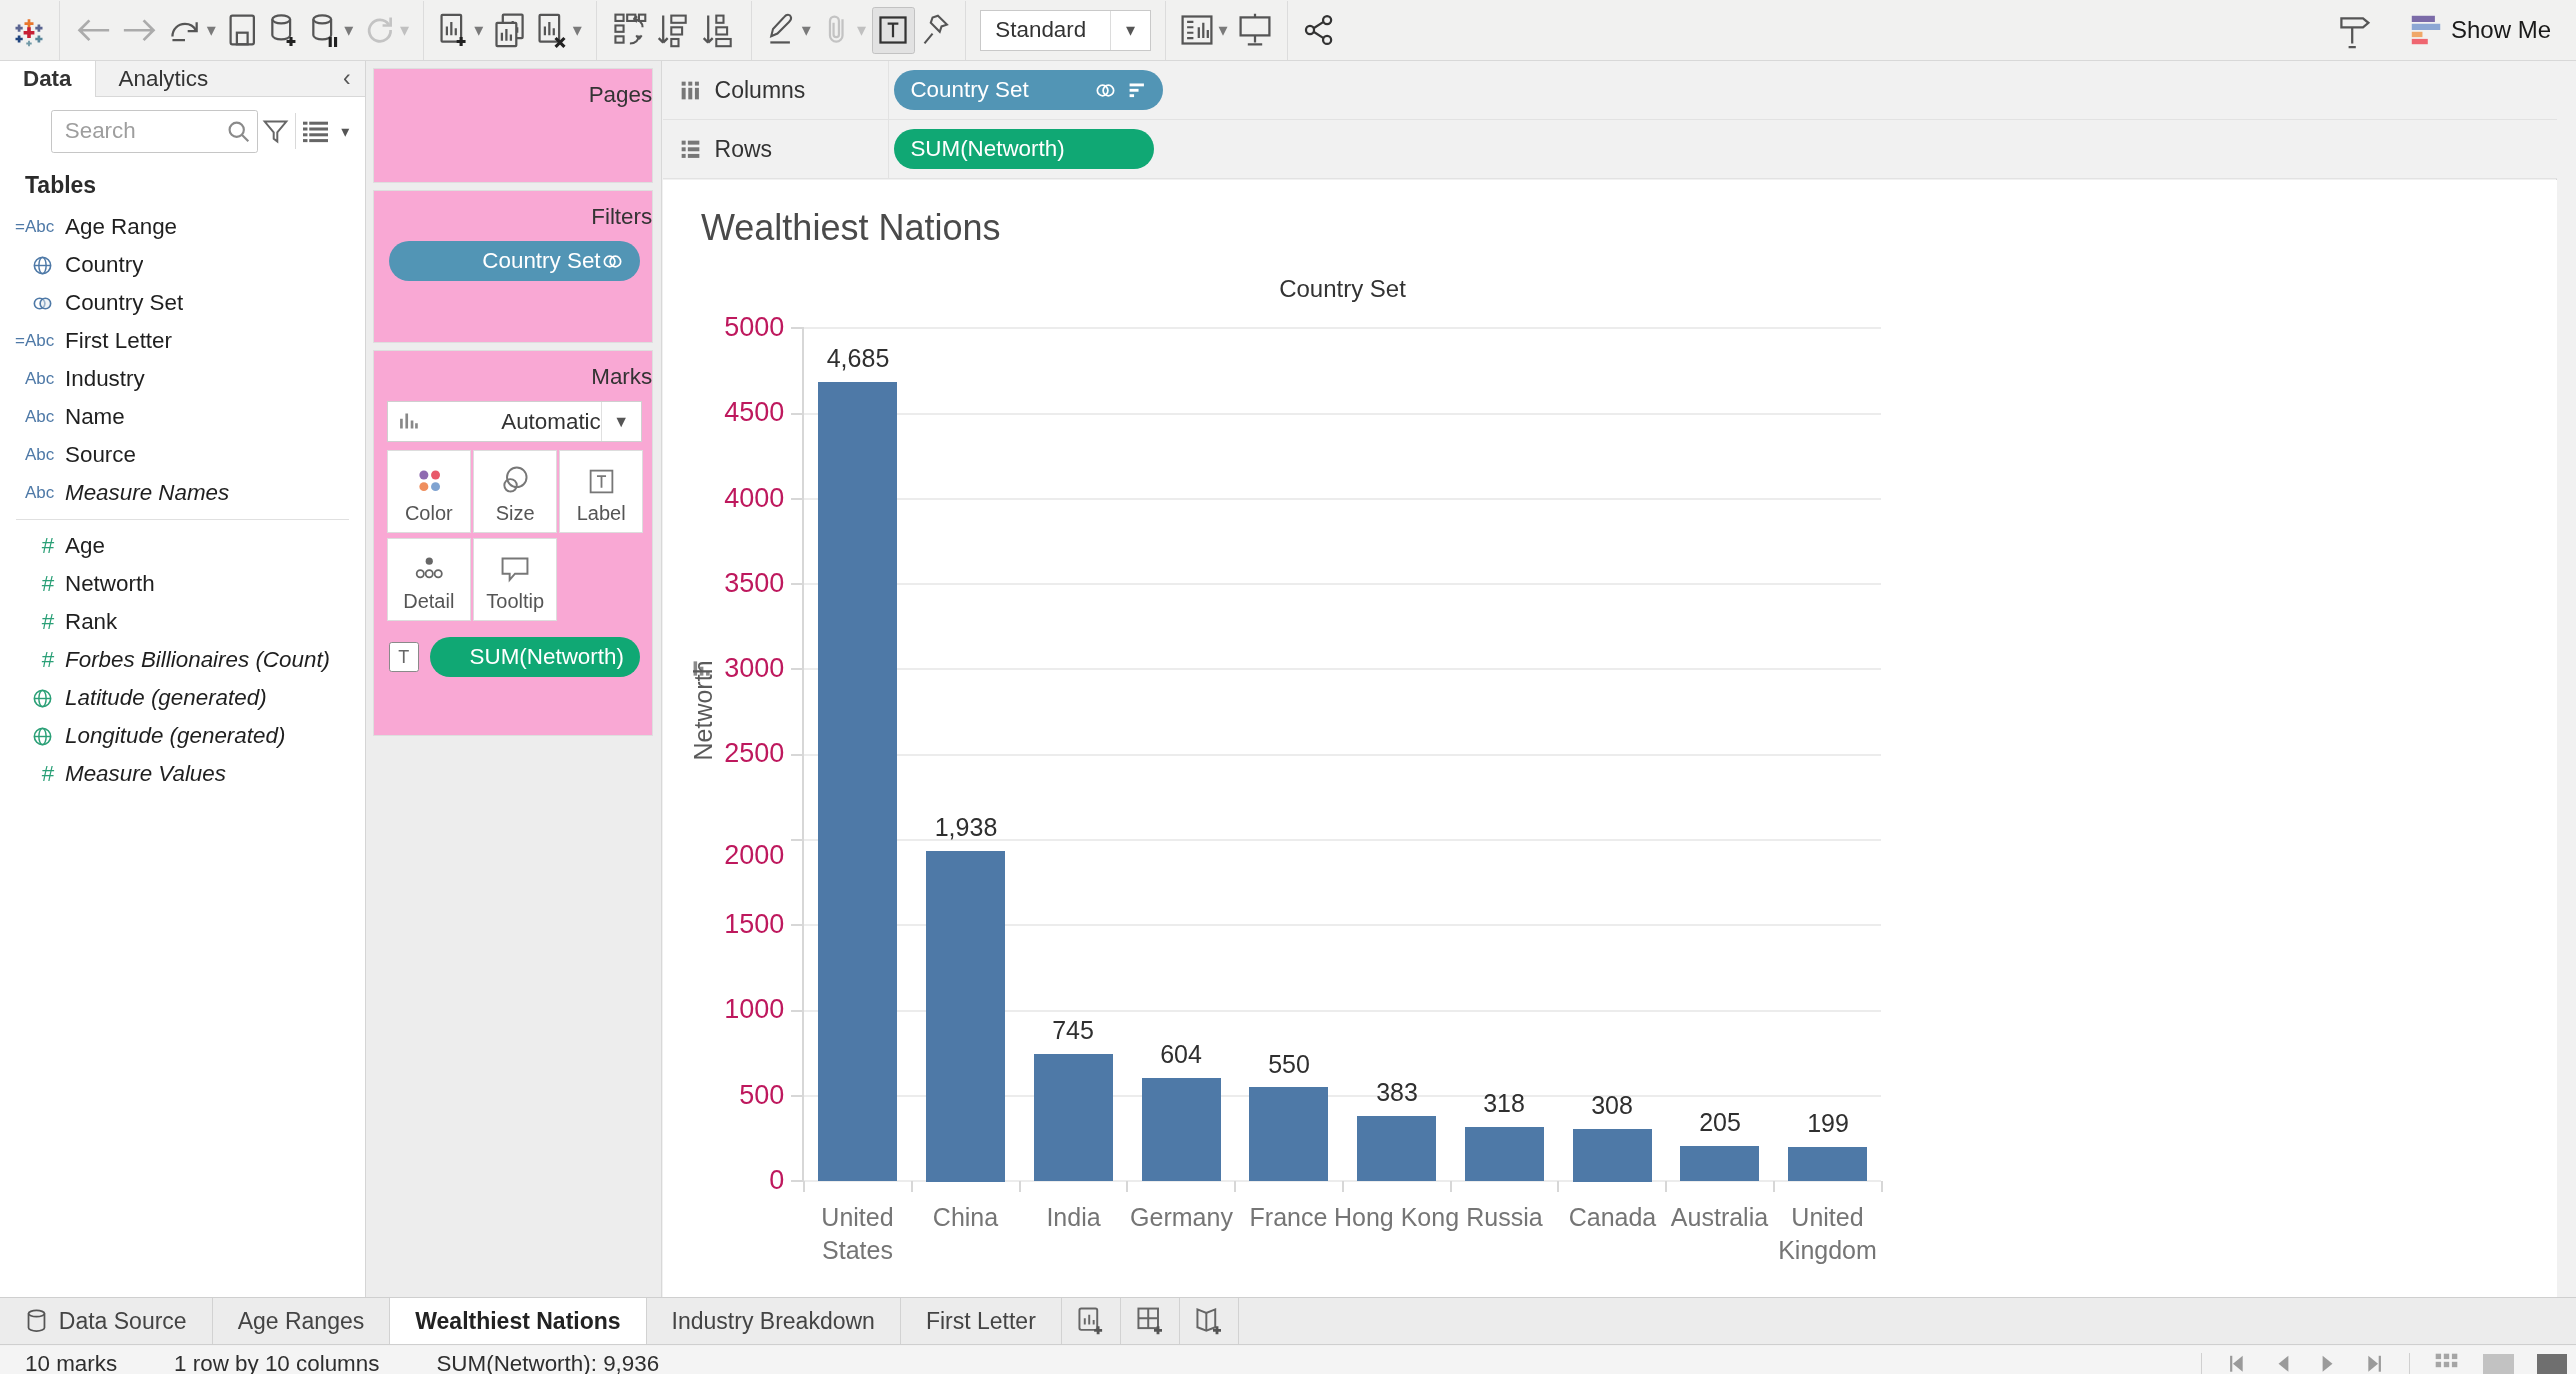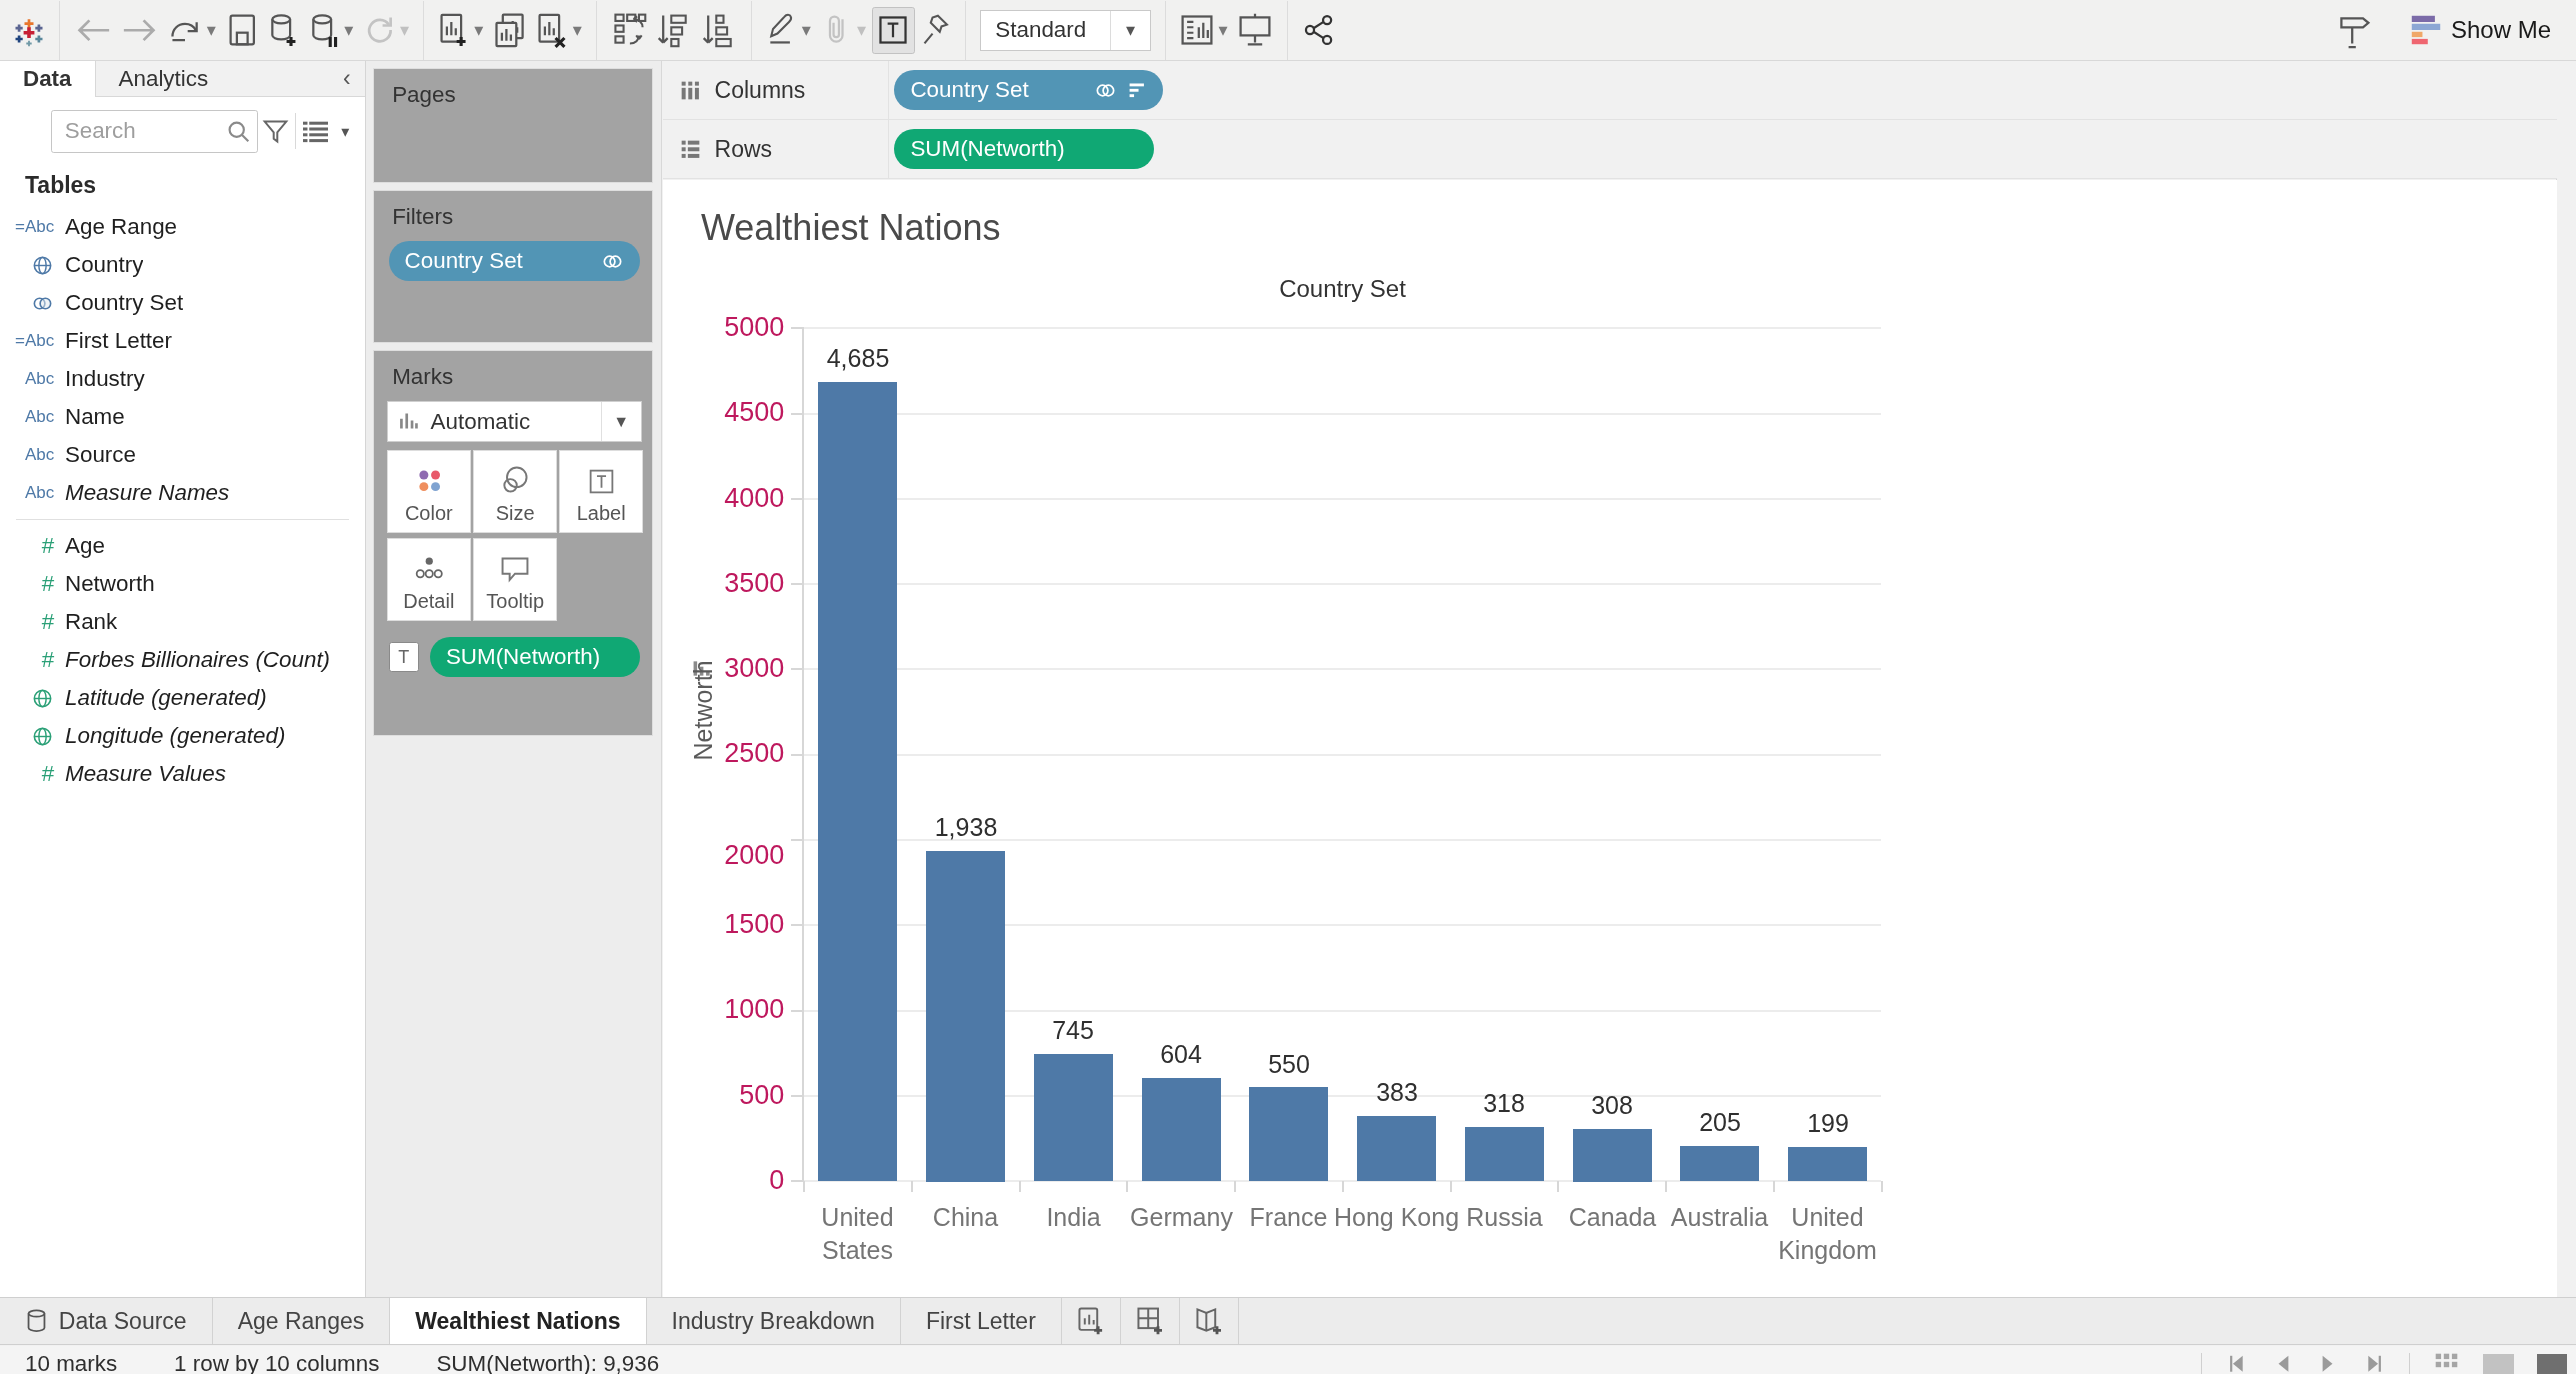--- a/index.html
+++ b/index.html
@@ -49,21 +49,21 @@
   .field-row { height:38px; display:flex; align-items:center; cursor:pointer; }
   .fi-cell { width:65px; display:flex; justify-content:flex-end; align-items:center; padding-right:10.8px; flex:none; }
   .fi-txt { font-size:17px; font-weight:400; letter-spacing:0; }
   .field-label { font-size:22.4px; color:#1f1f1f; white-space:nowrap; overflow:hidden; }
   .field-label.it { font-style:italic; }
   .field-divider { height:0.9px; background:#e0e0e0; margin:7.2px 16px 7.2px 16px; }
 
   
   #cards { position:absolute; left:366px; top:61px; width:296px; height:1236px; background:#ededed;
            border-right:0.9px solid #d8d8d8; }
-  .card { position:absolute; left:7.2px; width:280px; background:#a3a3a3; border:0.9px solid #dedede; }
+  .card { position:absolute; left:7.2px; width:280px; background:#f9a8d4; border:0.9px solid #dedede;text-align:right; }
   .card-label { font-size:22.4px; color:#333; padding:12.6px 0 0 18px; }
   #card-pages { top:7.2px; height:115px; }
   #card-filters { top:129px; height:153px; }
   #card-marks { top:289px; height:386px; }
   .pill { height:40px; border-radius:20px; display:flex; align-items:center; color:#fff; font-size:22.4px;
           padding:0 16px; cursor:pointer; }
   .pill-blue { background:#5295b5; }
   .pill-green { background:#10a874; }
   .pill .pill-text { flex:1; white-space:nowrap; }
   #filter-pill { position:absolute; left:14.4px; top:50px; width:251px; }

